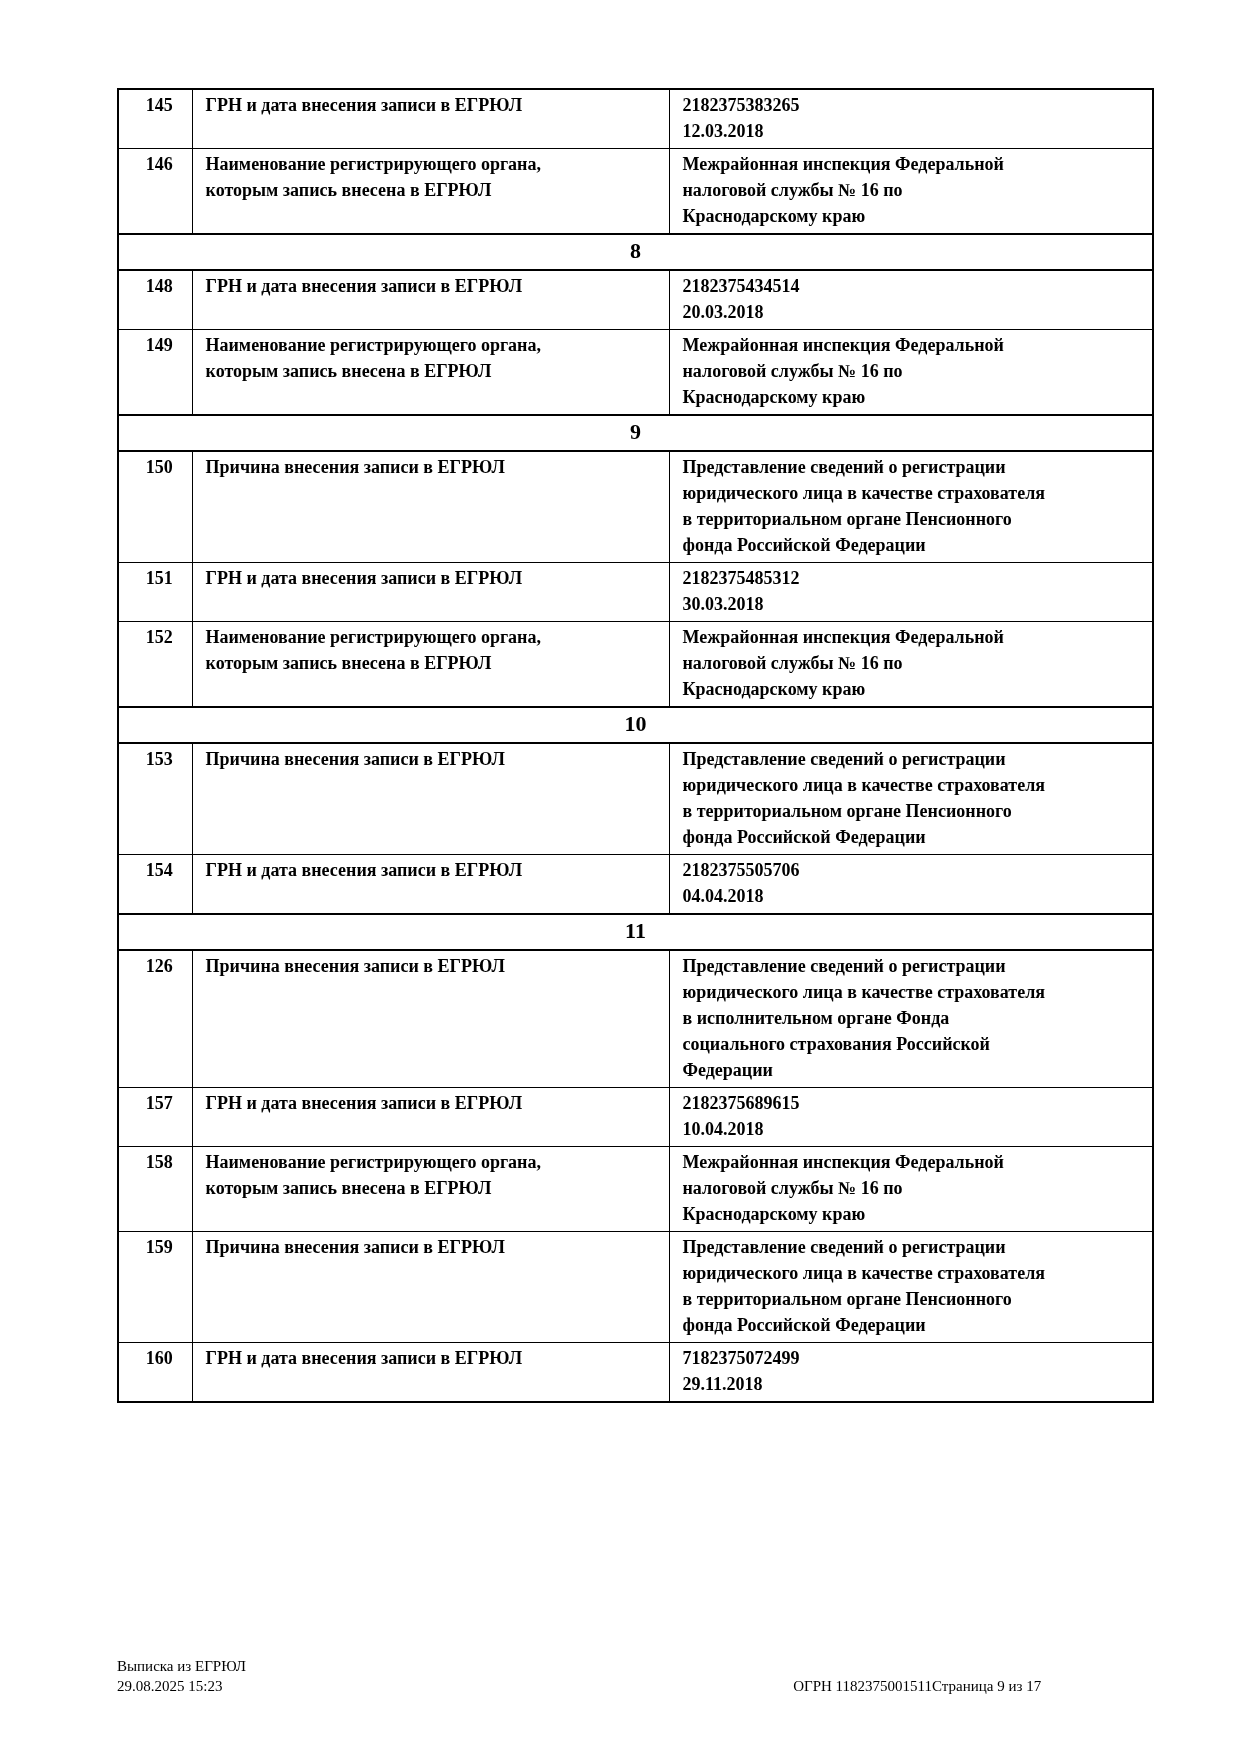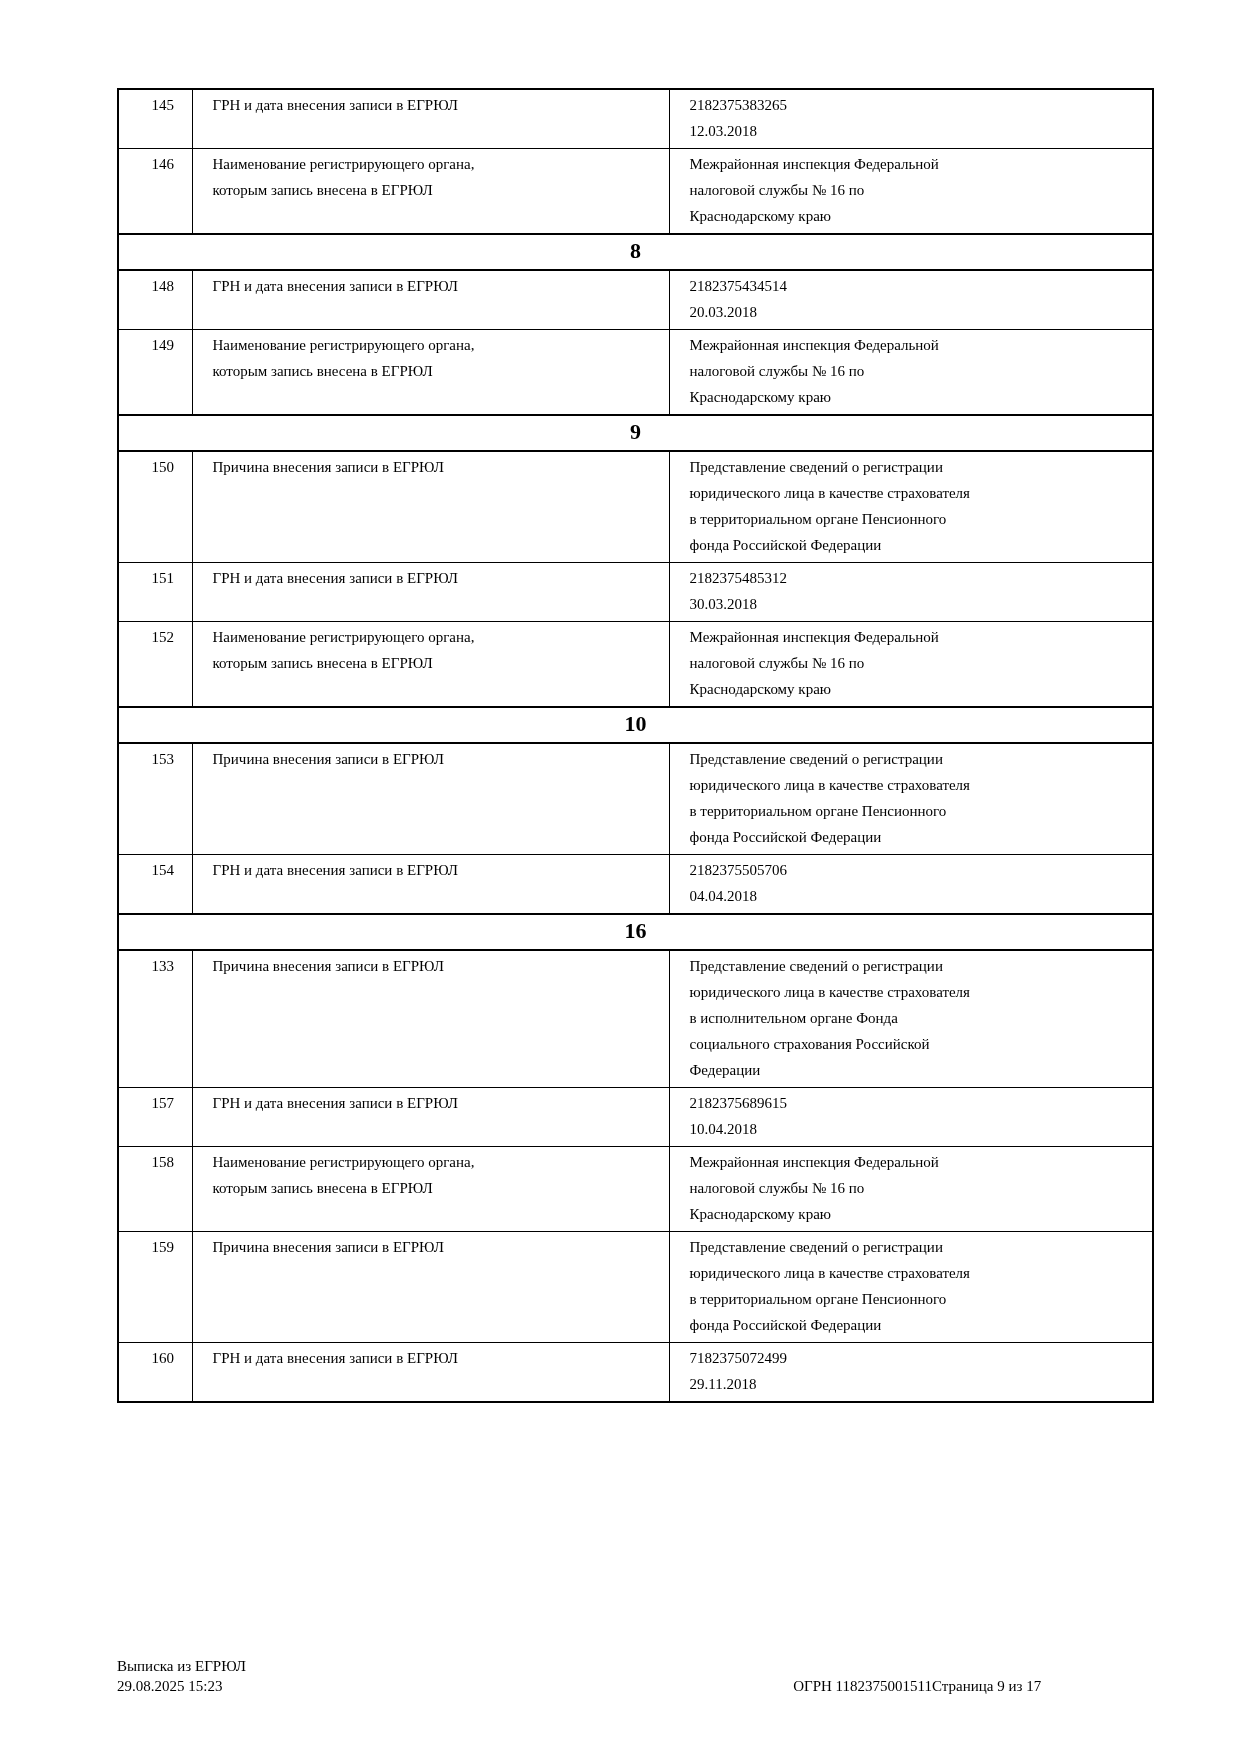--- a/index.html
+++ b/index.html
@@ -21,24 +21,25 @@
     left: 117px;
     top: 88px;
     width: 1035px;
     border-collapse: collapse;
     table-layout: fixed;
     border: 2px solid #000;
   }
   table.registry td {
     border: 1px solid #000;
     vertical-align: top;
-    font-size: 15px;
+    font-size: 18px;
     line-height: 26px;
-    padding: 2px 5px 4px 20px;
+    padding: 2px 5px 4px 13px;
     overflow: hidden;
+    font-weight: bold;
   }
   td.num {
     text-align: center;
     padding: 2px 2px 4px 2px;
   }
   td.field, td.value {
     white-space: pre-line;
   }
   tr.section td {
     text-align: center;
@@ -143,24 +144,24 @@
 в территориальном органе Пенсионного
 фонда Российской Федерации</td>
         </tr>
         <tr>
           <td class="num">154</td>
           <td class="field">ГРН и дата внесения записи в ЕГРЮЛ</td>
           <td class="value">2182375505706
 04.04.2018</td>
         </tr>
         <tr class="section">
-          <td colspan="3">16</td>
-        </tr>
-        <tr>
-          <td class="num">133</td>
+          <td colspan="3">11</td>
+        </tr>
+        <tr>
+          <td class="num">126</td>
           <td class="field">Причина внесения записи в ЕГРЮЛ</td>
           <td class="value">Представление сведений о регистрации
 юридического лица в качестве страхователя
 в исполнительном органе Фонда
 социального страхования Российской
 Федерации</td>
         </tr>
         <tr>
           <td class="num">157</td>
           <td class="field">ГРН и дата внесения записи в ЕГРЮЛ</td>

